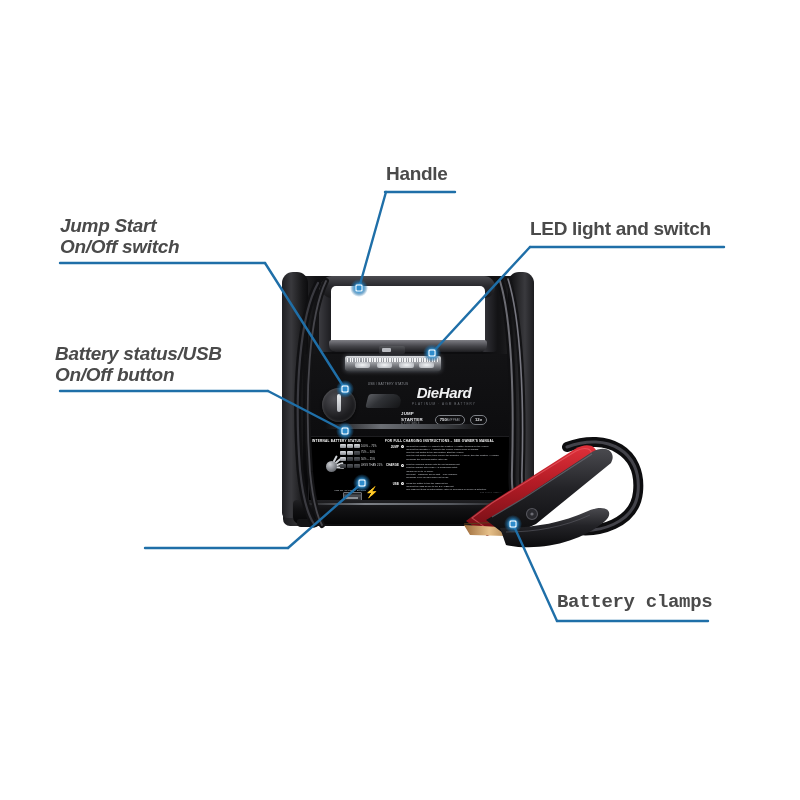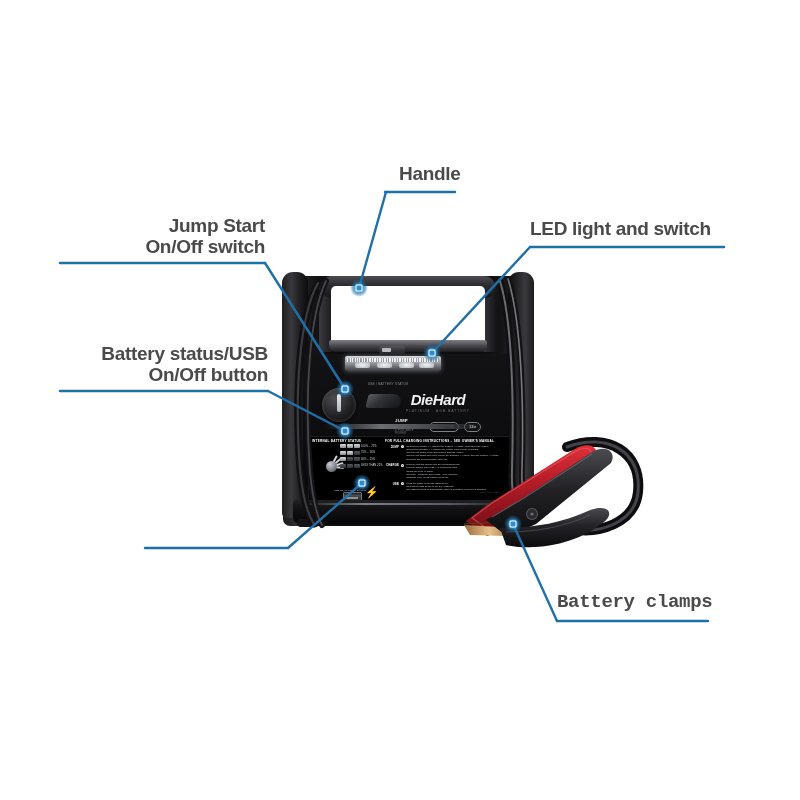--- a/index.html
+++ b/index.html
@@ -21,21 +21,21 @@
   .callout-label {
     position: absolute;
     color: #4a4a4a;
     font-family: "Liberation Sans", sans-serif;
     font-weight: bold;
     font-size: 19px;
     line-height: 1.12;
     letter-spacing: -0.3px;
     white-space: pre;
   }
-  .lbl-right { text-align: right; }
+  .lbl-right { text-align: left; font-style: italic; }
   .lbl-left  { text-align: left; }
 
   
   #vector {
     position: absolute;
     left: 0; top: 0;
     width: 800px;
     height: 800px;
     pointer-events: none;
   }
@@ -188,24 +188,23 @@
     font-size: 3.2px;
     color: #8a8d93;
     letter-spacing: 0.2px;
     text-align: center;
     white-space: nowrap;
   }
 
   
   .brand {
     position: absolute;
-    left: 112px; top: 116px;
+    left: 118px; top: 116px;
     width: 86px;
     text-align: center;
-    margin-top: 7px;
   }
   .brand-name {
     font-size: 15px;
     font-weight: bold;
     font-style: italic;
     color: #f0f1f3;
     letter-spacing: -0.4px;
   }
   .brand-sub {
     margin-top: 1px;
@@ -652,21 +651,21 @@
       <circle cx="362" cy="483" r="9" fill="url(#dotGlow)"></circle>
       <rect x="358.5" y="479.5" width="7" height="7" rx="1.3" fill="#ffffff"></rect>
       <rect x="359.5" y="480.5" width="5" height="5" rx="1" fill="#2e8ccc"></rect>
 
       <circle cx="513" cy="524" r="9" fill="url(#dotGlow)"></circle>
       <rect x="509.5" y="520.5" width="7" height="7" rx="1.3" fill="#ffffff"></rect>
       <rect x="510.5" y="521.5" width="5" height="5" rx="1" fill="#2e8ccc"></rect>
     </g>
   </svg>
 
-  <div class="callout-label lbl-left" style="left:386px; top:163px;margin-left:13px;">Handle</div>
+  <div class="callout-label lbl-left" style="left:386px; top:163px;">Handle</div>
 
   <div class="callout-label lbl-right" style="left:60px; top:215px; width:205px;">Jump Start
 On/Off switch</div>
 
   <div class="callout-label lbl-right" style="left:55px; top:343px; width:213px;">Battery status/USB
 On/Off button</div>
 
   <div class="callout-label lbl-left" style="left:530px; top:218px;">LED light and switch</div>
 
 

